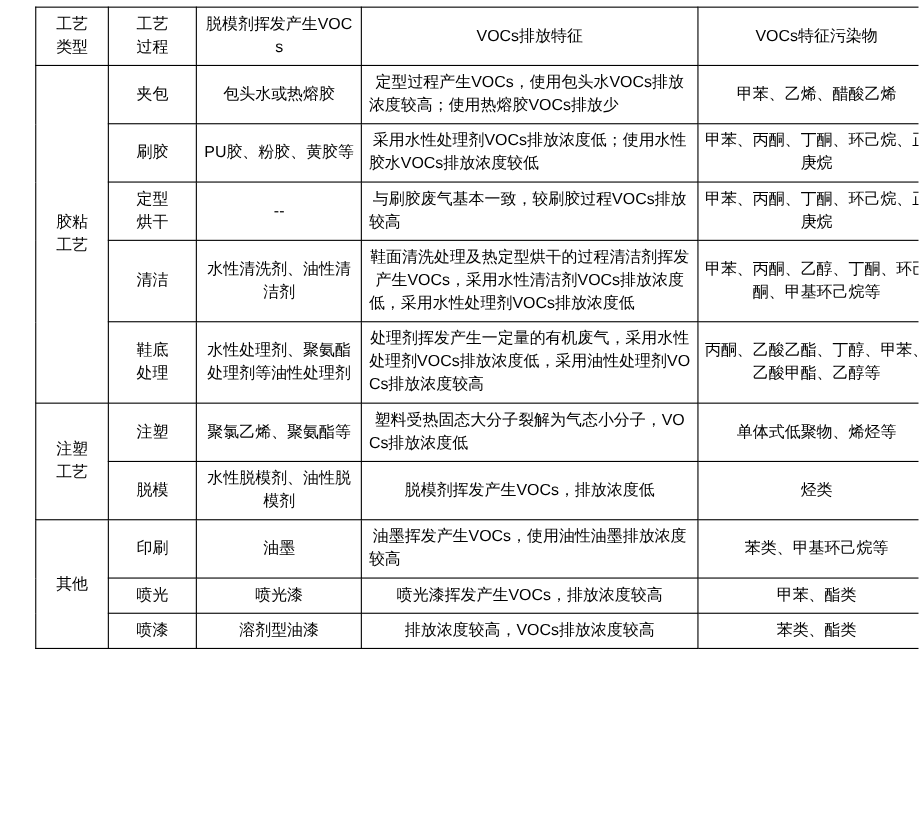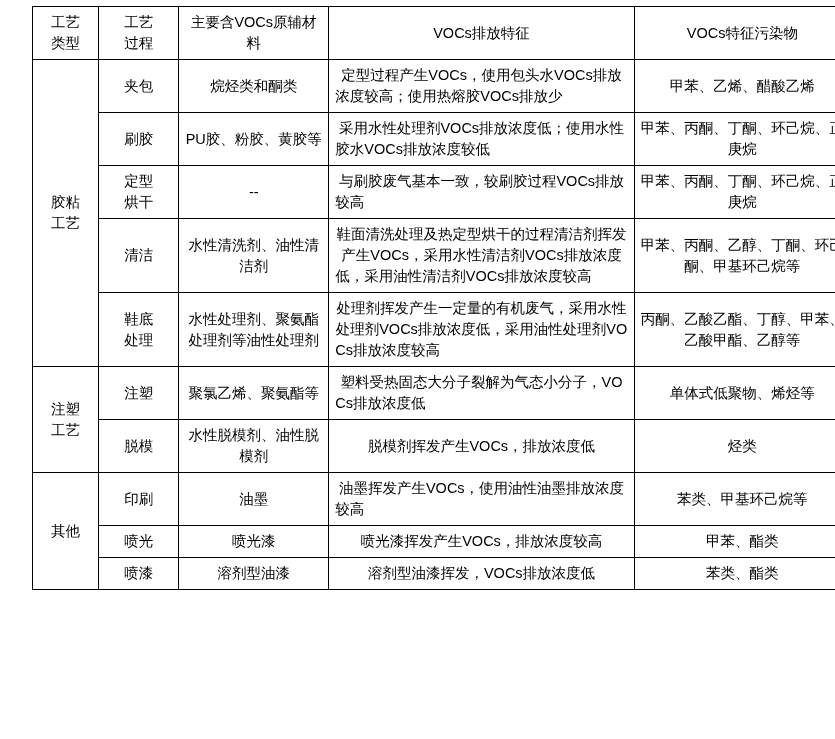--- a/index.html
+++ b/index.html
@@ -61,34 +61,34 @@
     <thead>
       <tr>
         <th>
           <span>工艺</span><br>
           <span>类型</span>
         </th>
         <th>
           <span>工艺</span><br>
           <span>过程</span>
         </th>
-        <th>主要含VOCs原辅材料</th>
+        <th>脱模剂挥发产生VOCs</th>
         <th>VOCs排放特征</th>
         <th>VOCs特征污染物</th>
       </tr>
     </thead>
     <tbody>
 
       <tr>
         <td rowspan="5">
           <span>胶粘</span><br>
           <span>工艺</span>
         </td>
         <td>夹包</td>
-        <td class="cell-left-pad">烷烃类和酮类</td>
+        <td class="cell-left-pad">包头水或热熔胶</td>
         <td class="desc cell-left-pad">定型过程产生VOCs，使用包头水VOCs排放浓度较高；使用热熔胶VOCs排放少</td>
         <td class="cell-left-pad">甲苯、乙烯、醋酸乙烯</td>
       </tr>
       <tr>
         <td>刷胶</td>
         <td class="cell-left-pad">PU胶、粉胶、黄胶等</td>
         <td class="desc cell-left-pad">采用水性处理剂VOCs排放浓度低；使用水性胶水VOCs排放浓度较低</td>
         <td class="cell-left-pad">甲苯、丙酮、丁酮、环己烷、正庚烷</td>
       </tr>
       <tr>
@@ -96,21 +96,21 @@
           <span>定型</span><br>
           <span>烘干</span>
         </td>
         <td class="cell-left-pad">--</td>
         <td class="desc cell-left-pad">与刷胶废气基本一致，较刷胶过程VOCs排放较高</td>
         <td class="cell-left-pad">甲苯、丙酮、丁酮、环己烷、正庚烷</td>
       </tr>
       <tr>
         <td>清洁</td>
         <td class="cell-left-pad">水性清洗剂、油性清洁剂</td>
-        <td class="desc cell-left-pad">鞋面清洗处理及热定型烘干的过程清洁剂挥发产生VOCs，采用水性清洁剂VOCs排放浓度低，采用油性清洁剂VOCs排放浓度较高</td>
+        <td class="desc cell-left-pad">鞋面清洗处理及热定型烘干的过程清洁剂挥发产生VOCs，采用水性清洁剂VOCs排放浓度低，采用水性处理剂VOCs排放浓度低</td>
         <td class="cell-left-pad">甲苯、丙酮、乙醇、丁酮、环己酮、甲基环己烷等</td>
       </tr>
       <tr>
         <td>
           <span>鞋底</span><br>
           <span>处理</span>
         </td>
         <td class="cell-left-pad">水性处理剂、聚氨酯处理剂等油性处理剂</td>
         <td class="desc cell-left-pad">处理剂挥发产生一定量的有机废气，采用水性处理剂VOCs排放浓度低，采用油性处理剂VOCs排放浓度较高</td>
         <td class="cell-left-pad">丙酮、乙酸乙酯、丁醇、甲苯、乙酸甲酯、乙醇等</td>
@@ -142,18 +142,18 @@
       </tr>
       <tr>
         <td>喷光</td>
         <td class="cell-left-pad">喷光漆</td>
         <td class="cell-left-pad">喷光漆挥发产生VOCs，排放浓度较高</td>
         <td class="cell-left-pad">甲苯、酯类</td>
       </tr>
       <tr>
         <td>喷漆</td>
         <td class="cell-left-pad">溶剂型油漆</td>
-        <td class="cell-left-pad">溶剂型油漆挥发，VOCs排放浓度低</td>
+        <td class="cell-left-pad">排放浓度较高，VOCs排放浓度较高</td>
         <td class="cell-left-pad">苯类、酯类</td>
       </tr>
     </tbody>
   </table>
 </div>
 
 </body></html>

